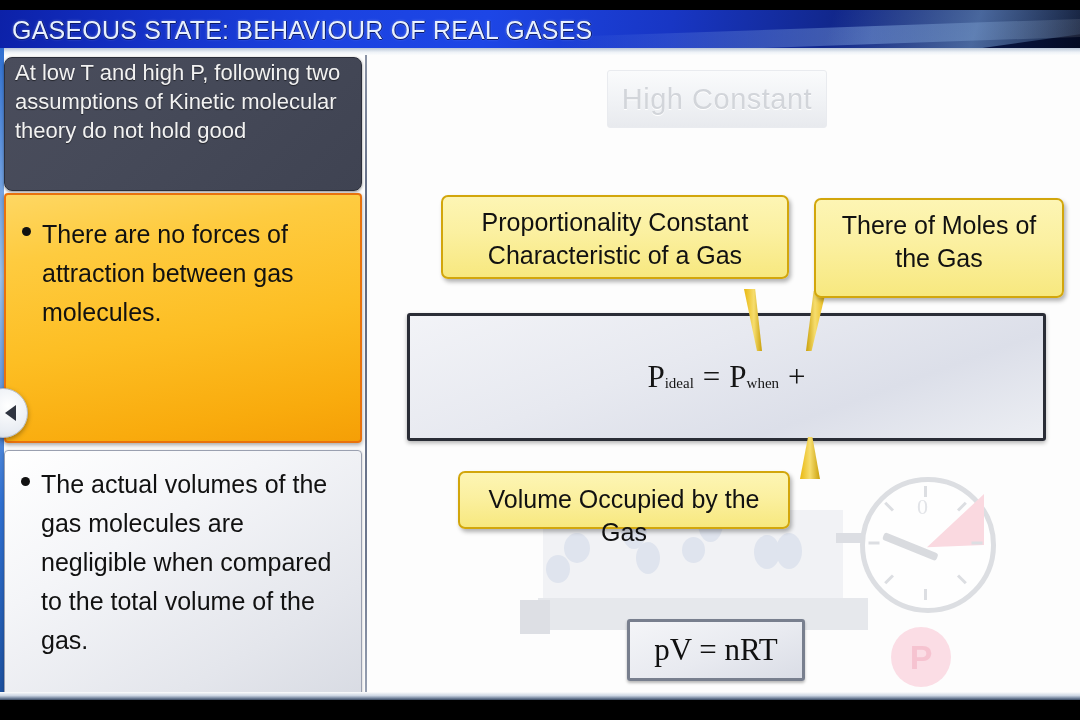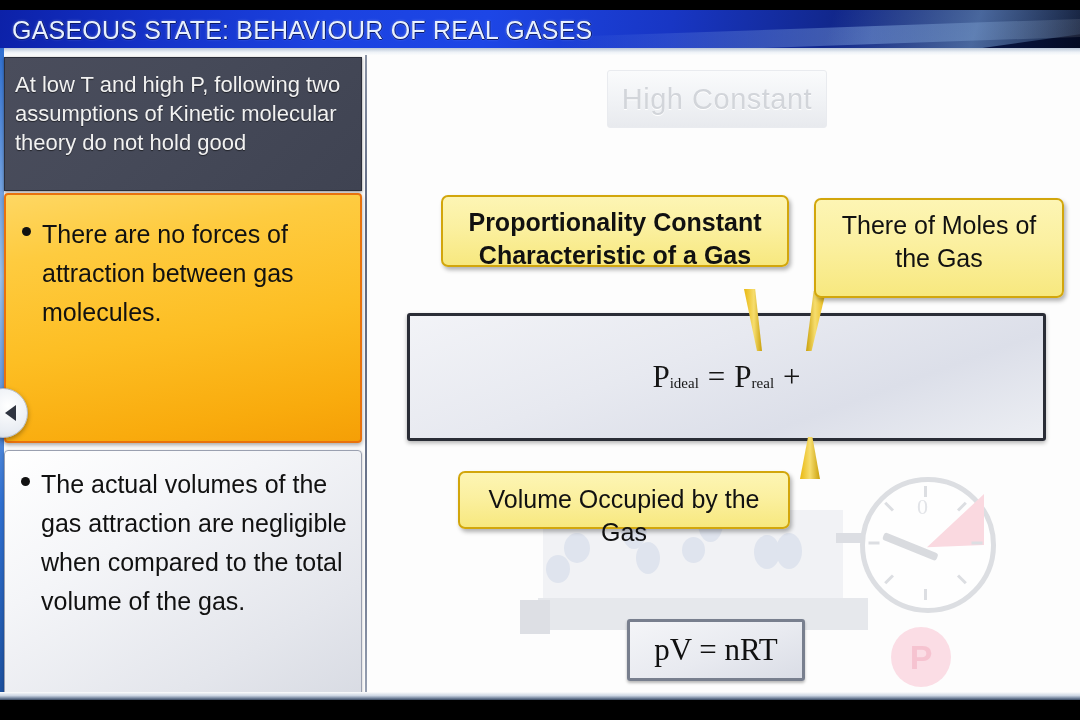--- a/index.html
+++ b/index.html
@@ -36,23 +36,23 @@
   .board-bottom-sheen{position:absolute;left:0;bottom:20px;width:1080px;height:8px;
             background:linear-gradient(180deg,#fdfdfd,#cdd6e3 45%,#7c8ca4 75%,#3a4a63);}
   .divider{position:absolute;left:365px;top:55px;width:2px;height:645px;
             background:linear-gradient(180deg,#8a93a5,#5d6881 25%,#6e788e 80%,#9aa3b4);}
 
   
   .panel{position:absolute;left:4px;box-sizing:border-box;}
 
   .panel-dark{top:57px;width:358px;height:134px;
        background:linear-gradient(135deg,#4a4d5c 0%,#464a59 40%,#3f4352 100%);
-       border:1px solid #2b2e3a;border-radius:0;
+       border:1px solid #2b2e3a;border-radius:8px;
        box-shadow:0 1px 3px rgba(0,0,0,.45);
-       padding:12px 10px 0 10px;}
+       padding:0 10px 0 10px;}
   .panel-dark p{margin:0;color:#f2f2f2;font-size:22px;line-height:29px;
        text-shadow:0 1px 1px rgba(0,0,0,.55);}
 
   .panel-orange{top:193px;width:358px;height:250px;
        background:linear-gradient(170deg,#fed763 0%,#fecb3f 22%,#fdbe23 55%,#f9ab0d 85%,#f59f06 100%);
        border:2px solid #e8720d;border-radius:4px;
        box-shadow:0 2px 4px rgba(0,0,0,.35);}
   .panel-light{top:450px;width:358px;height:250px;
        background:linear-gradient(150deg,#ffffff 0%,#f4f5f8 35%,#e4e6ec 75%,#d8dbe3 100%);
        border:1px solid #9aa0b0;border-radius:4px;
@@ -105,21 +105,21 @@
        text-shadow:0 1px 0 #ffffff;}
 
   
   .callout{position:absolute;box-sizing:border-box;
        background:linear-gradient(180deg,#fdf5b4 0%,#fbf0a0 45%,#f7e87f 100%);
        border:2px solid #d2a60c;border-radius:7px;
        box-shadow:2px 3px 4px rgba(0,0,0,.3);
        color:#111;text-align:center;z-index:5;}
   .callout .ct{font-size:25px;line-height:33px;padding:9px 12px;}
 
-  .callout-const{left:441px;top:195px;width:348px;height:72px;font-weight:bold;}
+  .callout-const{left:441px;top:195px;width:348px;height:84px;}
   .callout-moles{left:814px;top:198px;width:250px;height:100px;}
   .callout-volume{left:458px;top:471px;width:332px;height:58px;}
   .callout-volume .ct{padding:10px 12px;}
 
   
   .tail-const{position:absolute;left:744px;top:289px;width:18px;height:62px;z-index:4;
        background:linear-gradient(90deg,#e9b810,#f6dd6e 55%,#caa00b);
        clip-path:polygon(0% 0%,62% 0%,100% 100%,72% 100%);
        transform:rotate(0deg);}
   .tail-moles{position:absolute;left:806px;top:291px;width:20px;height:60px;z-index:4;
@@ -179,21 +179,21 @@
   <div class="panel panel-orange">
     <div class="bullet-row">
       <span class="bullet-dot"></span>
       <span class="bullet-text">There are no forces of attraction between gas molecules.</span>
     </div>
   </div>
 
   <div class="panel panel-light">
     <div class="bullet-row">
       <span class="bullet-dot"></span>
-      <span class="bullet-text">The actual volumes of the gas attraction are negligible when compared to the total volume of the gas.</span>
+      <span class="bullet-text">The actual volumes of the gas molecules are negligible when compared to the total volume of the gas.</span>
     </div>
   </div>
 
   <div class="nav-prev"></div>
 
   <div class="art">
     <div class="art-wall"></div>
     <div class="art-base"></div>
     <div class="art-pipe"></div>
     <div class="art-pipe2"></div>
@@ -241,21 +241,21 @@
     <div class="ct">Volume Occupied by the Gas</div>
   </div>
 
   <div class="formula-box">
     <div class="formula">
       <span class="f-main">
         <span>P</span>
           <span class="sub">ideal</span>
         <span style="margin:0 9px">=</span>
         <span>P</span>
-          <span class="sub">real</span>
+          <span class="sub">when</span>
         <span style="margin-left:9px">+</span>
       </span>
     </div>
   </div>
 
   <div class="eq-box">
     <span>pV = nRT</span>
   </div>
 
   <div class="board-bottom-sheen"></div>

